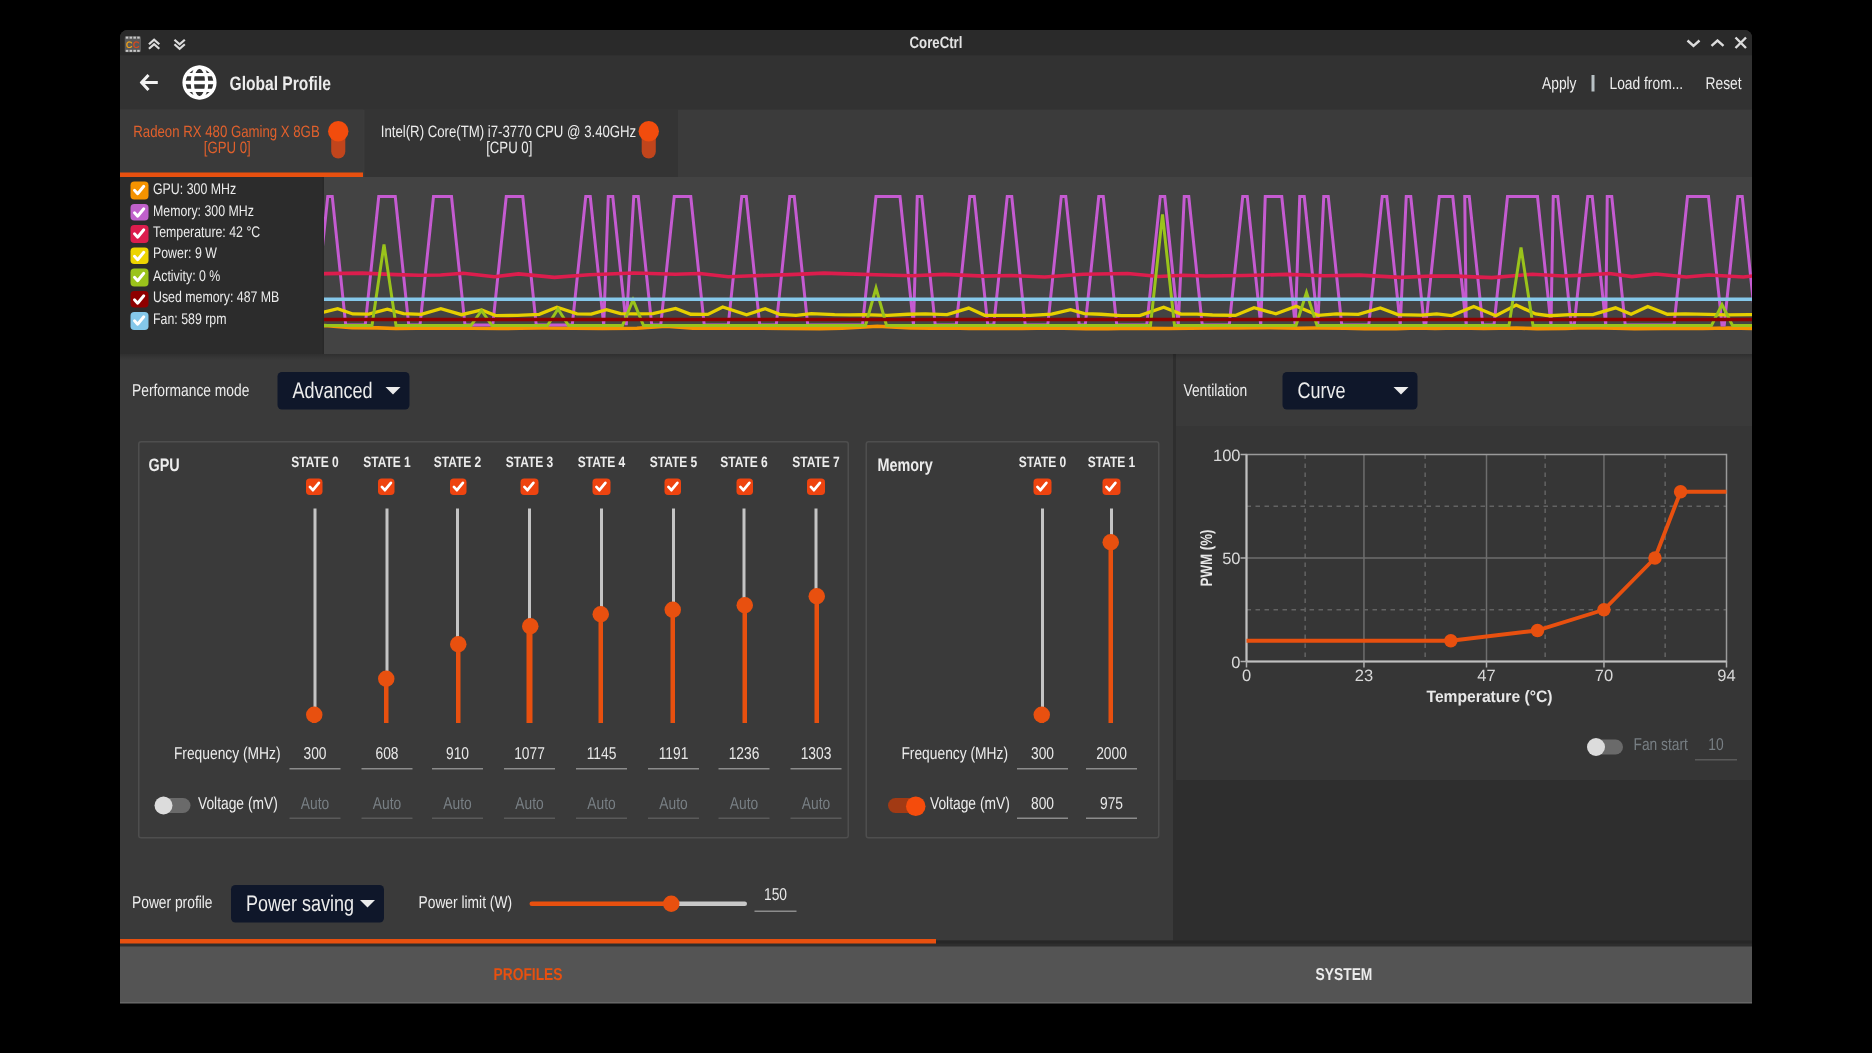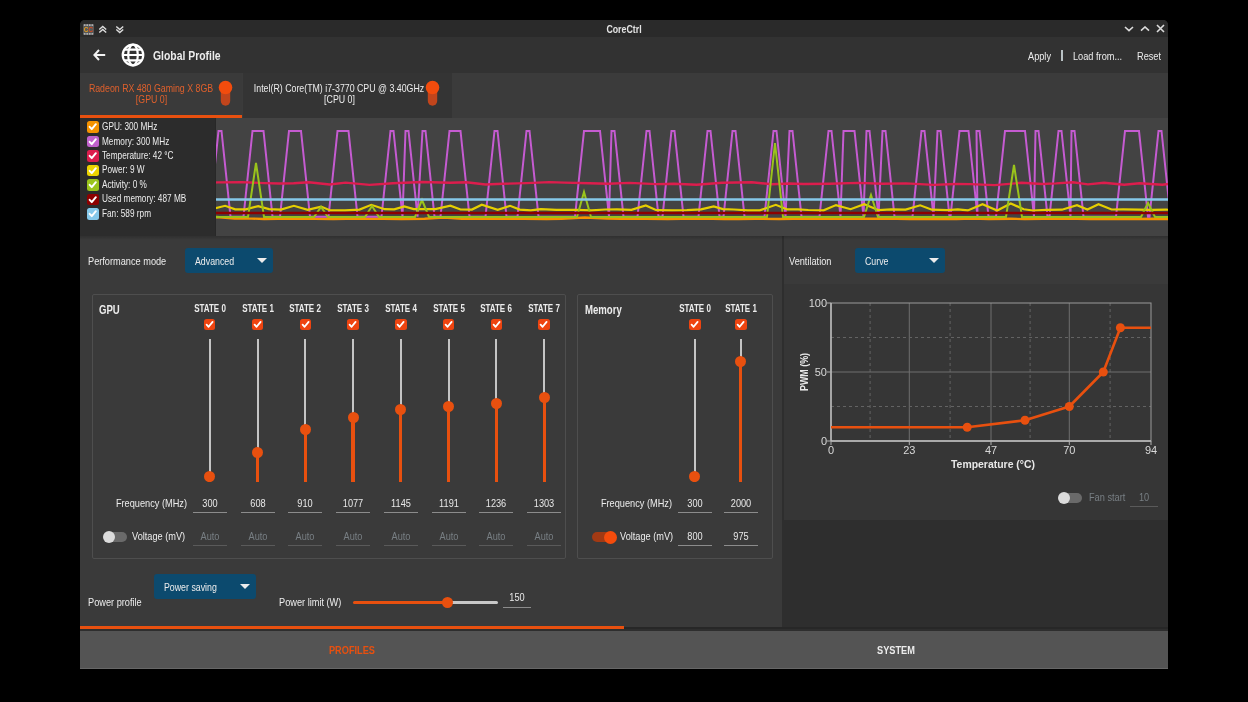--- a/index.html
+++ b/index.html
@@ -7,22 +7,22 @@
   font-family:"Liberation Sans", sans-serif; }
 #win { position:absolute; left:80px; top:20px; width:1088px; height:649px;
   background:#2e2e2e; border-radius:5px 5px 0 0; overflow:hidden; }
 .abs { position:absolute; }
 .txt { position:absolute; color:#ececec; font-size:11.5px; white-space:nowrap;
   transform-origin:0 50%; transform:scaleX(0.8); }
 .tc { transform-origin:50% 50%; }
 .tr { transform-origin:100% 50%; }
 .t10 { font-size:10.3px; }
 .b { font-weight:bold; }
-.dd { position:absolute; background:#0c4a6e; border-radius:3px; color:#ececec;
-  font-size:11px; }
+.dd { position:absolute; background:#0f172a; border-radius:3px; color:#ececec;
+  font-size:15px; }
 .dd span { position:absolute; left:10px; top:50%; transform:translateY(-50%) scaleX(0.8);
   transform-origin:0 50%; }
 .dd i { position:absolute; right:6px; top:50%; margin-top:-2.5px; width:0; height:0;
   border-left:5.3px solid transparent; border-right:5.3px solid transparent;
   border-top:5.5px solid #ececec; }
 .cb { position:absolute; border-radius:2.5px; }
 .vtrack { position:absolute; width:2px; background:#c4c4c4; }
 .vfill { position:absolute; width:3.2px; background:#e8500f; }
 .knob { position:absolute; width:11px; height:11px; border-radius:50%; background:#e8500f; }
 .uline { position:absolute; border-bottom:1px solid #8c8c8c; }
@@ -313,21 +313,21 @@
 <div class="uline" style="left:643.9px;top:477px;width:34px;height:16px;"></div>
 <div class="num" style="left:660.9px;top:510px;">975</div>
 <div class="uline" style="left:643.9px;top:510px;width:34px;height:16px;"></div>
 <div class="txt tr" style="left:497px;top:477px;width:95px;text-align:right;">Frequency (MHz)</div>
 <div class="tog on" style="left:512px;top:512px;">
       <div class="k"></div>
     </div>
 <div class="txt" style="left:540px;top:510px;">Voltage (mV)</div>
 
 <div class="txt" style="left:8px;top:576px;">Power profile</div>
-<div class="dd" style="left:74px;top:554px;width:102px;height:25px;text-decoration:underline;">
+<div class="dd" style="left:74px;top:570px;width:102px;height:25px;text-decoration:underline;">
       <span>Power saving</span>
       <i></i>
     </div>
 <div class="txt" style="left:199px;top:576px;">Power limit (W)</div>
 <div class="abs" style="left:273px;top:581px;width:94px;height:3px;background:#e8500f;border-radius:1.5px;"></div>
 <div class="abs" style="left:367px;top:581px;width:51px;height:3px;background:#c8c8c8;border-radius:1.5px;"></div>
 <div class="knob" style="left:361.5px;top:576.5px;"></div>
 <div class="num" style="left:437px;top:571px;">150</div>
 <div class="uline" style="left:423px;top:571px;width:28px;height:17px;"></div>
 

